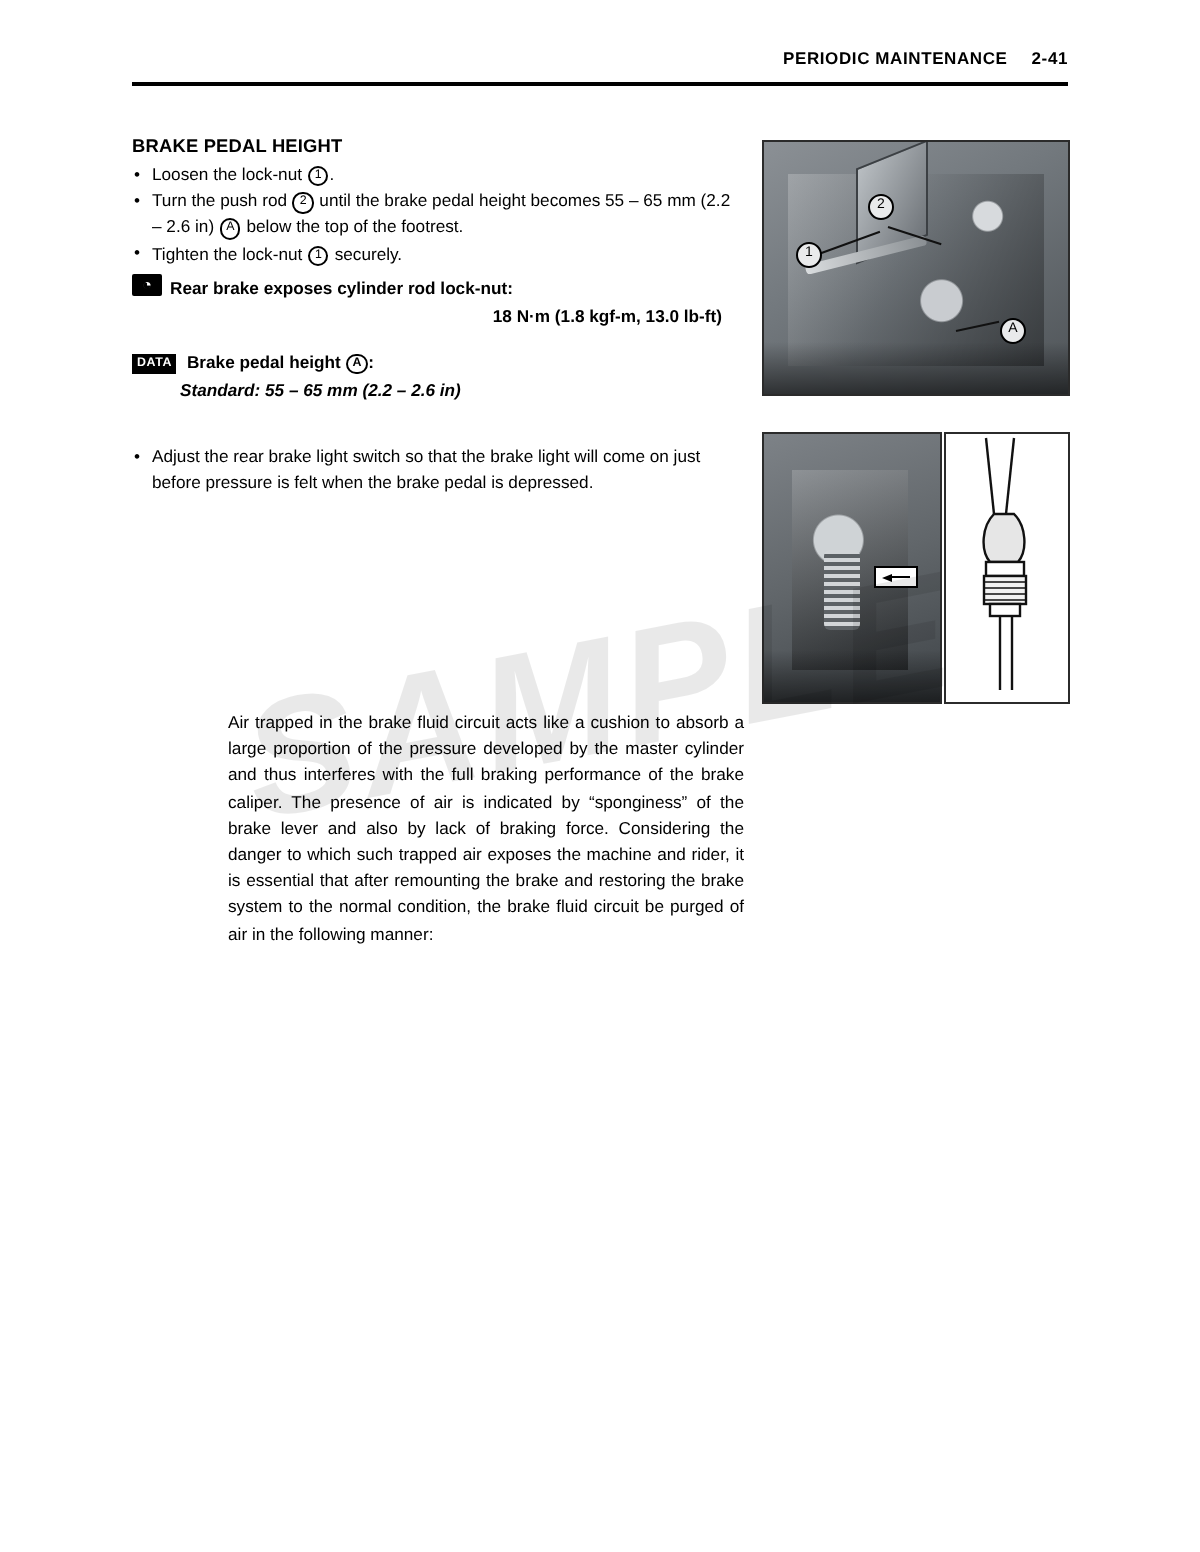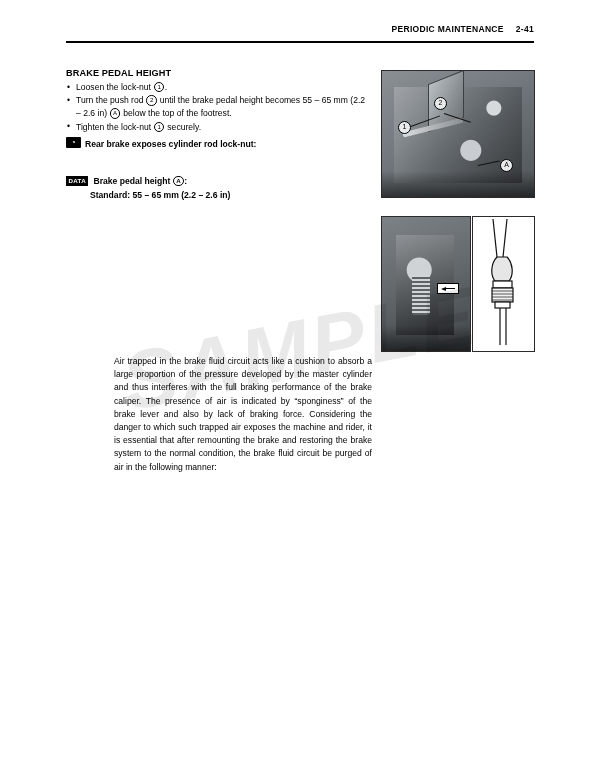--- a/index.html
+++ b/index.html
@@ -153,20 +153,21 @@
   }
   #data-block {
     position: absolute;
     left: 66px;
     top: 175px;
     width: 310px;
   }
   #data-standard {
     margin-left: 24px;
     margin-top: 1px;
+    font-style: italic;
   }
   #brake-light-switch-section {
     position: absolute;
     left: 66px;
     top: 219px;
     width: 300px;
   }
   #air-bleeding-section {
     position: absolute;
     left: 66px;
@@ -339,30 +340,34 @@
         <li>Loosen the lock-nut <span class="circ">1</span>.</li>
         <li>Turn the push rod <span class="circ">2</span> until the brake pedal height becomes 55 – 65 mm (2.2 – 2.6 in) <span class="circ">A</span> below the top of the footrest.</li>
         <li>Tighten the lock-nut <span class="circ">1</span> securely.</li>
       </ul>
   </div>
 
   <div id="torque-block">
     <div class="bold-line">
       <span class="icon-box"><span class="glyph">◔</span></span><span>Rear brake exposes cylinder rod lock-nut:</span>
     </div>
+    <div class="bold-line" id="torque-value">18 N·m (1.8 kgf-m, 13.0 lb-ft)</div>
   </div>
 
   <div id="data-block">
     <div class="bold-line">
       <span class="data-tag">DATA</span><span id="data-label">Brake pedal height <span class="circ">A</span>:</span>
     </div>
     <div class="bold-line" id="data-standard">Standard: 55 – 65 mm (2.2 – 2.6 in)</div>
   </div>
 
   <div id="brake-light-switch-section">
+    <ul class="bullets" id="bls-list" style="margin-top:3px;">
+        <li>Adjust the rear brake light switch so that the brake light will come on just before pressure is felt when the brake pedal is depressed.</li>
+      </ul>
   </div>
 
   <div id="air-bleeding-section">
     <div class="body-text" id="air-bleeding-body">Air trapped in the brake fluid circuit acts like a cushion to absorb a large proportion of the pressure developed by the master cylinder and thus interferes with the full braking performance of the brake caliper. The presence of air is indicated by “sponginess” of the brake lever and also by lack of braking force. Considering the danger to which such trapped air exposes the machine and rider, it is essential that after remounting the brake and restoring the brake system to the normal condition, the brake fluid circuit be purged of air in the following manner:</div>
   </div>
 
   <div class="figure" id="figure-pedal">
     <div class="pedal-frame"></div>
     <div class="pedal-plate"></div>
     <div class="pedal-rod"></div>

